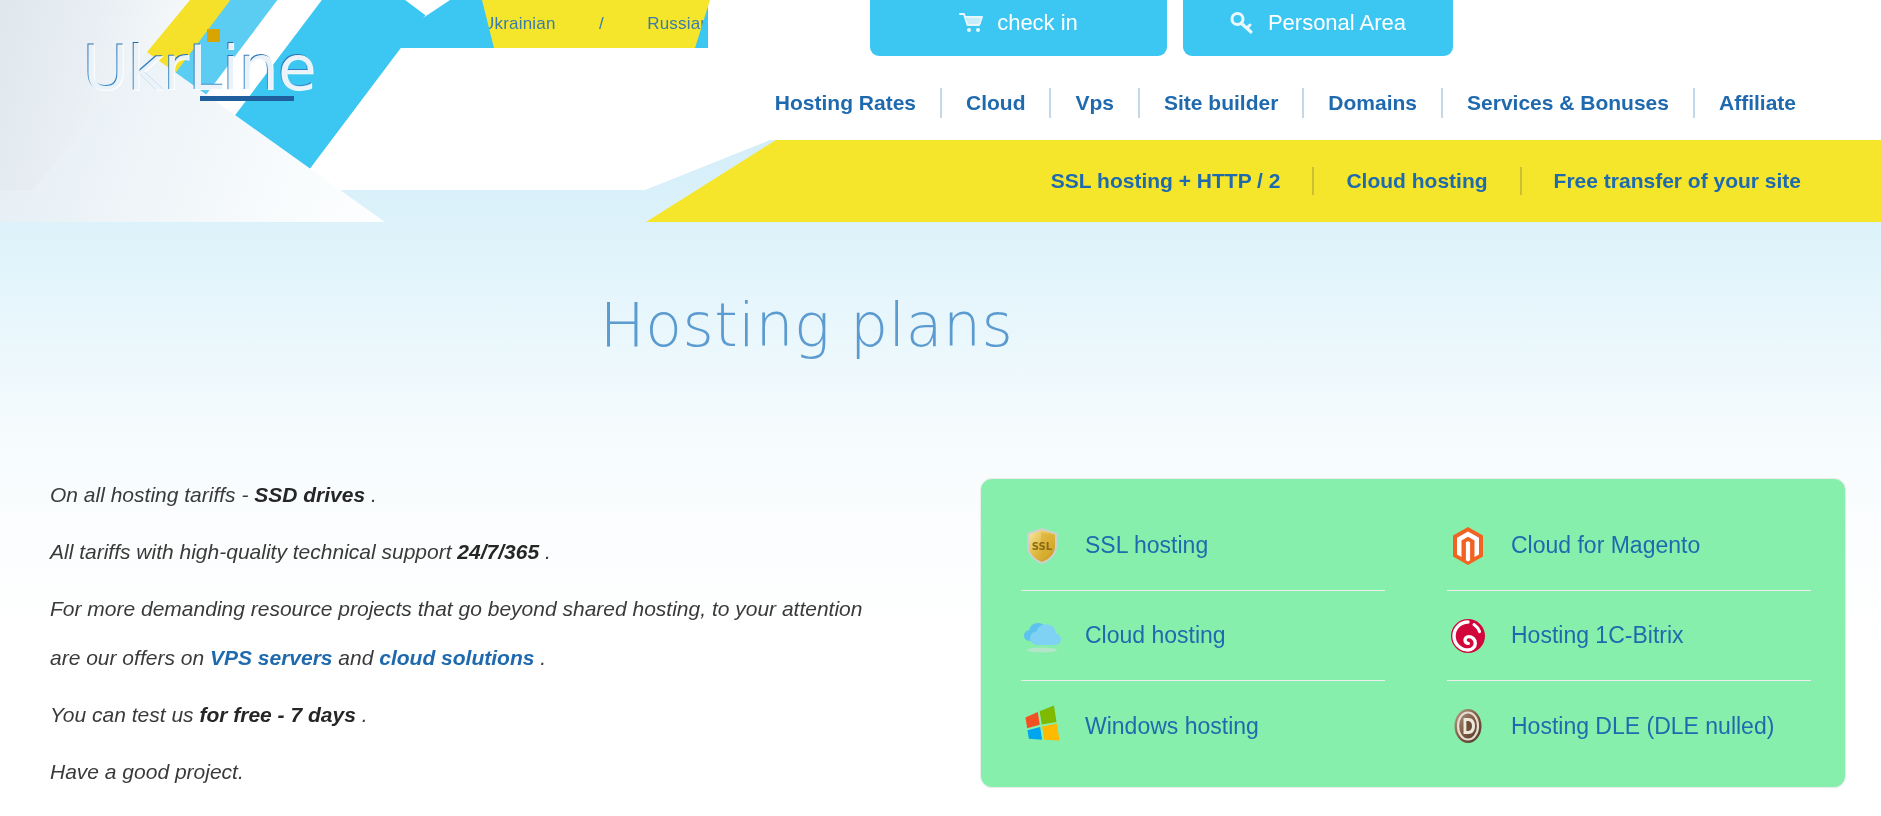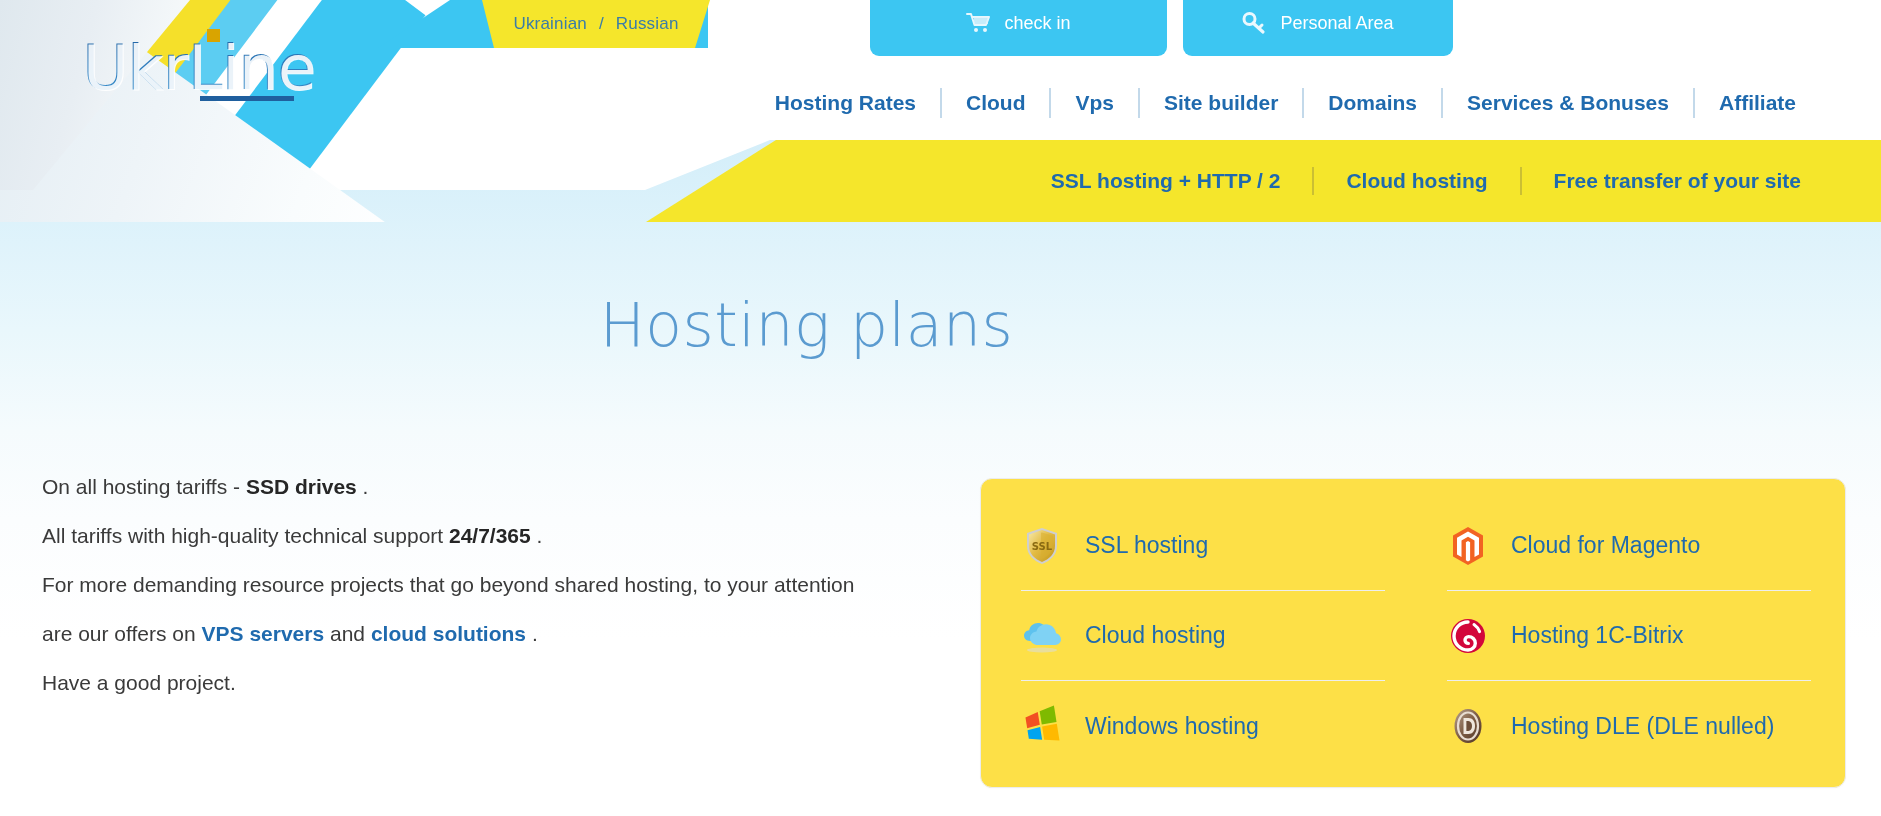--- a/index.html
+++ b/index.html
@@ -138,22 +138,22 @@
   
   .lang-tab {
     position: absolute;
     left: 482px; top: 0;
     width: 228px; height: 48px;
     background: #f5e62b;
     clip-path: polygon(0 0, 228px 0, 213px 48px, 12px 48px);
     border-radius: 0 0 6px 6px;
     display: flex;
     align-items: center;
-    justify-content: center;
-    gap: 12px;
+    justify-content: space-between;
+    gap: 4px;
     z-index: 8;
   }
   .lang-link {
     color: #3a7ca8;
     font-size: 17px;
     letter-spacing: 0.2px;
     text-decoration: none;
     cursor: pointer;
   }
   .lang-sep { color: #3a7ca8; font-size: 17px; }
@@ -162,21 +162,21 @@
     position: absolute;
     top: 0; height: 56px;
     background: #3cc6f2;
     border-radius: 0 0 9px 9px;
     display: flex;
     align-items: flex-start;
     justify-content: center;
     gap: 12px;
     padding-top: 12px;
     color: #ffffff;
-    font-size: 18px;
+    font-size: 22px;
     cursor: pointer;
     z-index: 8;
   }
   .tab-checkin  { left: 870px;  width: 297px; }
   .tab-personal { left: 1183px; width: 270px; }
   .tab-support  { left: 1494px; width: 320px; }
   .top-tab .tlabel { line-height: 22px; }
 
   .tab-icon {
     width: 26px; height: 22px;
@@ -262,35 +262,35 @@
 
   
   .intro {
     position: absolute;
     left: 42px; top: 462px;
     width: 830px;
     font-size: 21px;
     color: #3a3a3a;
     line-height: 49px;
   }
-  .intro p { margin: 0; }
+  .intro p { margin: 8px; font-style: italic; }
   .intro b { color: #262626; font-weight: bold; }
   .intro a {
     color: #1f6aae;
     font-weight: bold;
     text-decoration: none;
     cursor: pointer;
   }
 
   
   .svc-card {
     position: absolute;
     left: 980px; top: 478px;
     width: 866px; height: 310px;
-    background: #fde047;
+    background: #86efac;
     border: 1px solid #ececec;
     border-radius: 12px;
     display: grid;
     grid-template-columns: 1fr 1fr;
     column-gap: 62px;
     padding: 22px 34px 18px 40px;
     box-shadow: 0 1px 2px rgba(0,0,0,0.02);
   }
   .svc-item {
     display: flex;
@@ -397,20 +397,23 @@
 <div class="intro">
   <p>
     <span>On all hosting tariffs - </span><b>SSD drives</b><span> .</span>
   </p>
   <p>
     <span>All tariffs with high-quality technical support </span><b>24/7/365</b><span> .</span>
   </p>
   <p>
     <span>For more demanding resource projects that go beyond shared hosting, to your attention are our offers on </span><a>VPS servers</a><span> and </span><a>cloud solutions</a><span> .</span>
   </p>
+  <p>
+    <span>You can test us </span><b>for free - 7 days</b><span> .</span>
+  </p>
   <p>Have a good project.</p>
 </div>
 
 <div class="svc-card">
 
   <div class="svc-item">
     <span class="svc-ico">
       <svg width="42" height="42" viewBox="0 0 42 42">
         <defs>
           <linearGradient id="gShield" x1="0" y1="0" x2="1" y2="1">

